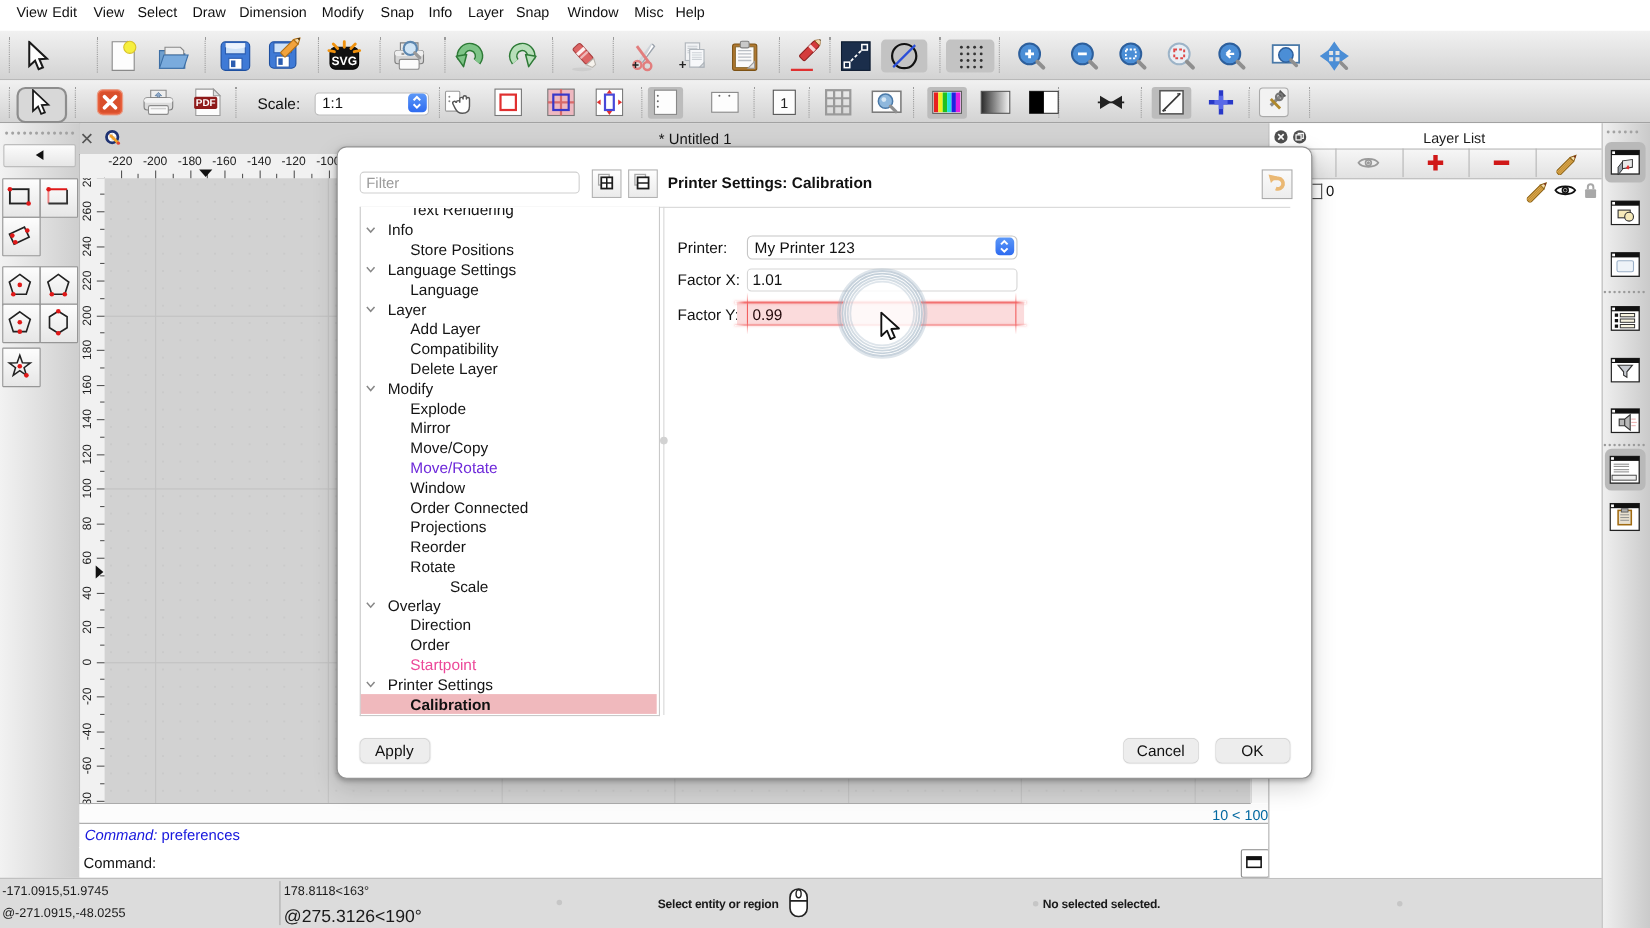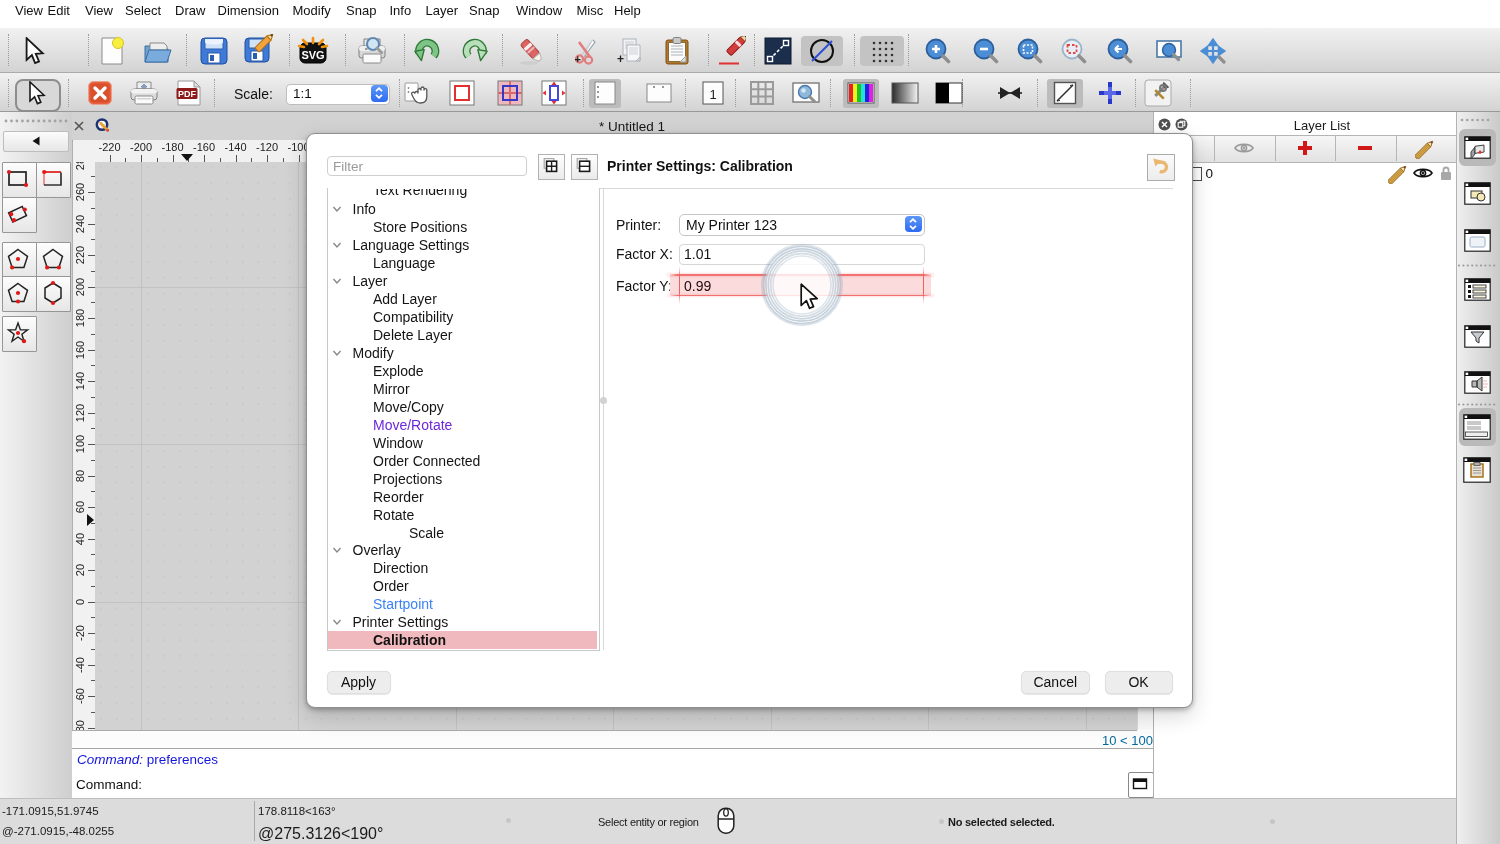--- a/index.html
+++ b/index.html
@@ -659,21 +659,21 @@
     <rect x="1.5" y="2" width="13" height="9.5" fill="#fff" stroke="#111" stroke-width="1.4"></rect>
     <rect x="1.5" y="2" width="13" height="3" fill="#111"></rect>
   </svg>
 <div class="ab" style="left:0;top:798px;width:1456px;height:46px;background:#dcdcdc;border-top:1px solid #bdbdbd;"></div>
 <div class="ab" style="left:2px;top:804.5px;font-size:11.5px;color:#1a1a1a;">-171.0915,51.9745</div>
 <div class="ab" style="left:2px;top:824.5px;font-size:11.5px;color:#1a1a1a;">@-271.0915,-48.0255</div>
 <div class="ab" style="left:253.5px;top:801px;width:1px;height:40px;background:#aaa;"></div>
 <div class="ab" style="left:258px;top:804.5px;font-size:11.5px;color:#1a1a1a;">178.8118&lt;163°</div>
 <div class="ab" style="left:258px;top:824.5px;font-size:16px;color:#1a1a1a;">@275.3126&lt;190°</div>
 <div class="ab" style="left:506px;top:818px;width:5px;height:5px;border-radius:50%;background:#c6c6c6;"></div>
-<div class="ab" style="left:598px;top:816px;font-size:11px;font-weight:normal;letter-spacing:-0.25px;color:#1a1a1a;">Select entity or region</div>
+<div class="ab" style="left:598px;top:816px;font-size:11px;font-weight:bold;letter-spacing:-0.25px;color:#1a1a1a;">Select entity or region</div>
 <svg class="ab" style="left:716.5px;top:806.5px;" width="18" height="28" viewBox="0 0 18 28">
     <rect x="1.2" y="1.2" width="15.6" height="25" rx="7.5" fill="#fff" stroke="#222" stroke-width="1.5"></rect>
     <path d="M1.2,12 h15.6" stroke="#222" stroke-width="1.5"></path>
     <ellipse cx="9" cy="5.5" rx="2.3" ry="3.6" fill="#fff" stroke="#222" stroke-width="1.3"></ellipse>
   </svg>
 <div class="ab" style="left:938.5px;top:818.5px;width:5px;height:5px;border-radius:50%;background:#c6c6c6;"></div>
 <div class="ab" style="left:948px;top:816px;font-size:11px;font-weight:bold;letter-spacing:-0.25px;color:#1a1a1a;">No selected selected.</div>
 <div class="ab" style="left:1270px;top:818.5px;width:5px;height:5px;border-radius:50%;background:#c6c6c6;"></div>
 <div class="ab" style="left:1153px;top:112px;width:303px;height:686px;background:#fff;border-left:1px solid #b0b0b0;"></div>
 <svg class="ab" style="left:1157.5px;top:118.1px;" width="13" height="13" viewBox="0 0 13 13">
@@ -897,21 +897,21 @@
 <div class="ab" style="left:373px;top:470.6px;font-size:14px;color:#141414;">Projections</div>
 <div class="ab" style="left:373px;top:488.5px;font-size:14px;color:#141414;">Reorder</div>
 <div class="ab" style="left:373px;top:506.5px;font-size:14px;color:#141414;">Rotate</div>
 <div class="ab" style="left:373px;top:524.5px;font-size:14px;color:#141414;margin-left:36px;">Scale</div>
 <svg class="ab" style="left:331.0px;top:544.2px;" width="12" height="12" viewBox="0 0 12 12">
     <path d="M2.5,4 L6,8 L9.5,4" fill="none" stroke="#888" stroke-width="1.4"></path>
   </svg>
 <div class="ab" style="left:352.5px;top:542.4px;font-size:14px;color:#141414;">Overlay</div>
 <div class="ab" style="left:373px;top:560.4px;font-size:14px;color:#141414;">Direction</div>
 <div class="ab" style="left:373px;top:578.3px;font-size:14px;color:#141414;">Order</div>
-<div class="ab" style="left:373px;top:596.2px;font-size:14px;color:#3b82f6;">Startpoint</div>
+<div class="ab" style="left:373px;top:596.2px;font-size:14px;color:#ec4899;">Startpoint</div>
 <svg class="ab" style="left:331.0px;top:616.0px;" width="12" height="12" viewBox="0 0 12 12">
     <path d="M2.5,4 L6,8 L9.5,4" fill="none" stroke="#888" stroke-width="1.4"></path>
   </svg>
 <div class="ab" style="left:352.5px;top:614.2px;font-size:14px;color:#141414;">Printer Settings</div>
 <div class="ab" style="left:327.5px;top:631.0px;width:269px;height:17.95px;background:#f0b9bd;"></div>
 <div class="ab" style="left:373px;top:632.2px;font-size:14px;font-weight:bold;color:#111;">Calibration</div>
 <div class="ab" style="left:616px;top:216.5px;font-size:14px;color:#111;">Printer:</div>
 <div class="ab" style="left:616px;top:246px;font-size:14px;color:#111;">Factor X:</div>
 <div class="ab" style="left:616px;top:277.5px;font-size:14px;color:#111;">Factor Y:</div>
 <div class="ab" style="left:679px;top:213.5px;width:243.5px;height:20.5px;background:#fff;border:1px solid #c6c6c6;border-radius:5px;"></div>

